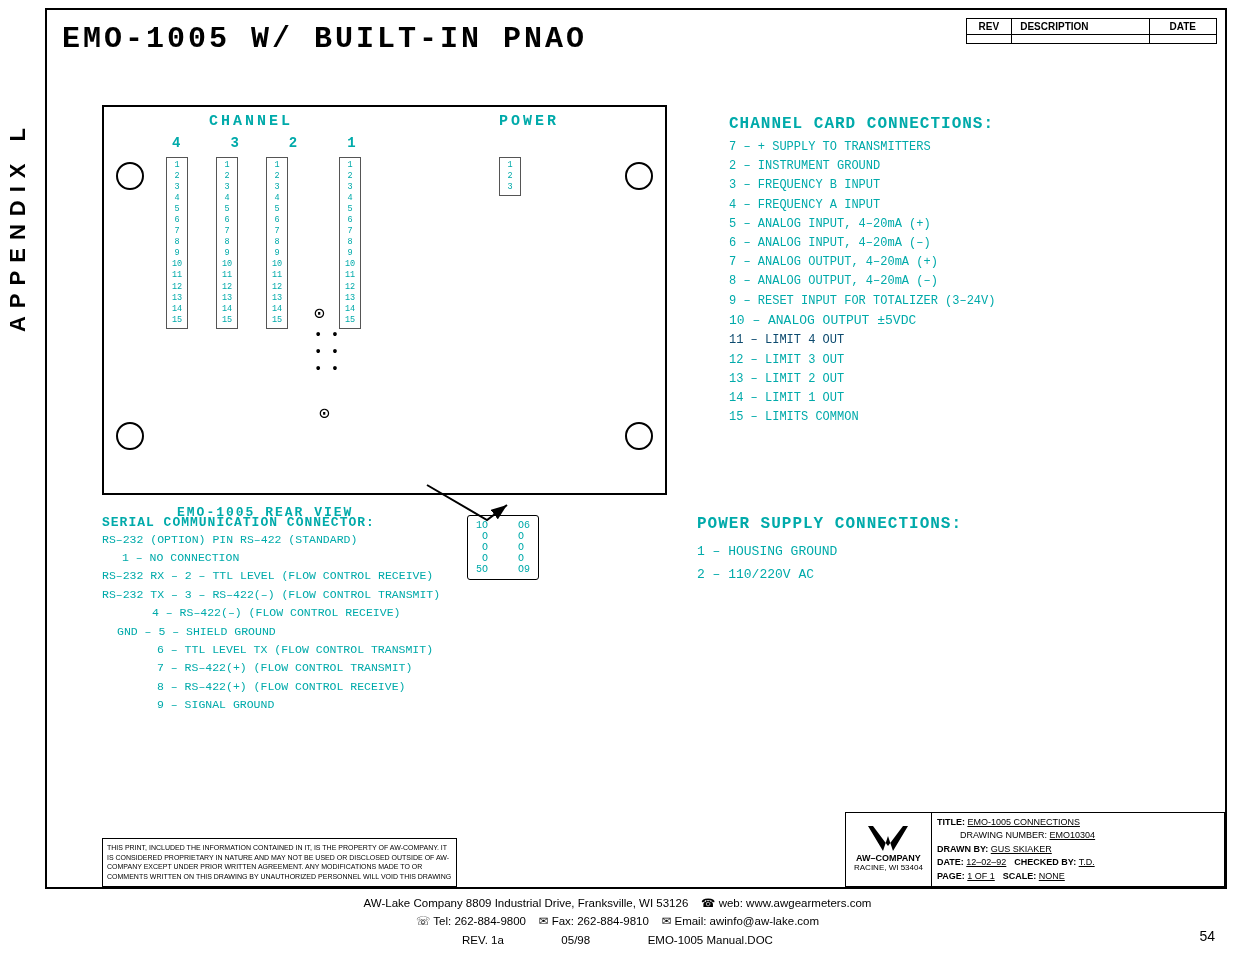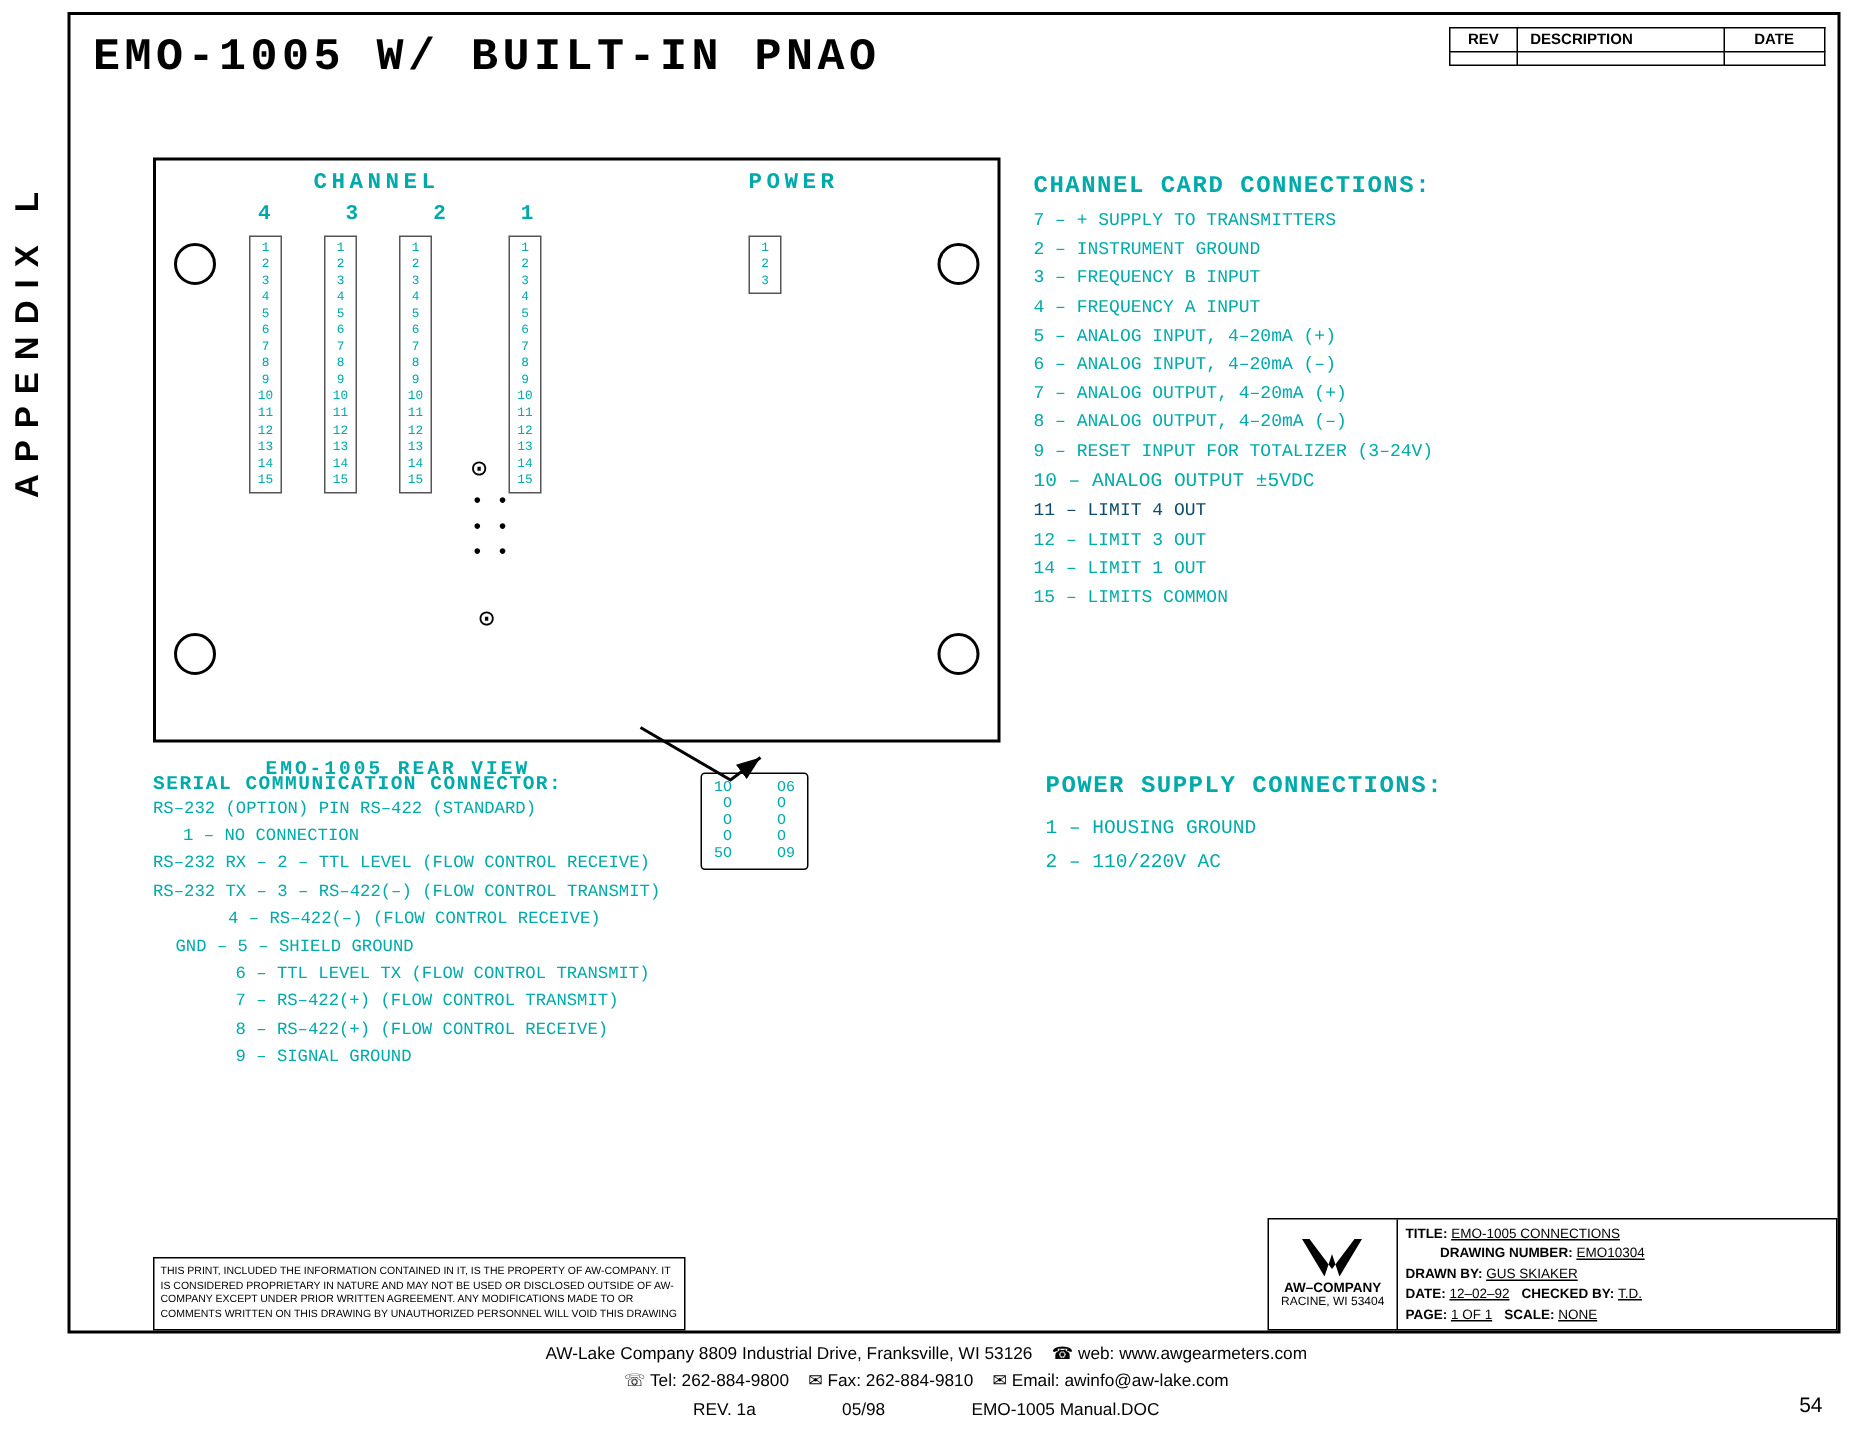--- a/index.html
+++ b/index.html
@@ -272,21 +272,21 @@
     <div>1O&nbsp;&nbsp;&nbsp;&nbsp;&nbsp;O6</div>
     <div>O&nbsp;&nbsp;&nbsp;&nbsp;&nbsp;O</div>
     <div>O&nbsp;&nbsp;&nbsp;&nbsp;&nbsp;O</div>
     <div>O&nbsp;&nbsp;&nbsp;&nbsp;&nbsp;O</div>
     <div>5O&nbsp;&nbsp;&nbsp;&nbsp;&nbsp;O9</div>
   </div>
 
   <div style="
     position: absolute;
     top: 105px;
-    left: 642px;
+    left: 682px;
     right: 10px;
     font-family: 'Courier New', monospace;
   ">
     <div style="
       font-size: 16px;
       font-weight: bold;
       color: #00aaaa;
       letter-spacing: 1px;
       margin-bottom: 5px;
     ">CHANNEL CARD CONNECTIONS:</div>
@@ -296,20 +296,21 @@
     <div style="font-size:12px;color:#00aaaa;line-height:1.6;">3  –  FREQUENCY B INPUT</div>
     <div style="font-size:12px;color:#00aaaa;line-height:1.6;">4  –  FREQUENCY A INPUT</div>
     <div style="font-size:12px;color:#00aaaa;line-height:1.6;">5  –  ANALOG INPUT, 4–20mA (+)</div>
     <div style="font-size:12px;color:#00aaaa;line-height:1.6;">6  –  ANALOG INPUT, 4–20mA (–)</div>
     <div style="font-size:12px;color:#00aaaa;line-height:1.6;">7  –  ANALOG OUTPUT, 4–20mA (+)</div>
     <div style="font-size:12px;color:#00aaaa;line-height:1.6;">8  –  ANALOG OUTPUT, 4–20mA (–)</div>
     <div style="font-size:12px;color:#00aaaa;line-height:1.6;">9  –  RESET INPUT FOR TOTALIZER (3–24V)</div>
     <div style="font-size:13px;color:#00aaaa;line-height:1.6;">10  –  ANALOG OUTPUT ±5VDC</div>
     <div style="font-size:12px;color:#0c4a6e;line-height:1.6;">11  –  LIMIT 4 OUT</div>
     <div style="font-size:12px;color:#00aaaa;line-height:1.6;">12  –  LIMIT 3 OUT</div>
+    <div style="font-size:12px;color:#00aaaa;line-height:1.6;">13  –  LIMIT 2 OUT</div>
     <div style="font-size:12px;color:#00aaaa;line-height:1.6;">14  –  LIMIT 1 OUT</div>
     <div style="font-size:12px;color:#00aaaa;line-height:1.6;">15  –  LIMITS COMMON</div>
   </div>
 
   <div style="
     position: absolute;
     top: 505px;
     left: 650px;
     right: 10px;
     font-family: 'Courier New', monospace;
@@ -395,21 +396,21 @@
         <div style="font-size:9px;font-weight:bold;white-space:nowrap;margin-top:2px;">AW–COMPANY</div>
         <div style="font-size:8px;white-space:nowrap;">RACINE, WI 53404</div>
       </div>
 
       <div style="padding:3px 5px;flex:1;font-size:9px;line-height:1.5;">
         <div>
           <span style="font-weight:bold;">TITLE: </span>
           <span style="text-decoration:underline;">EMO-1005  CONNECTIONS</span>
         </div>
         <div>
-          <span style="font-weight:bold;padding-left:23px;">DRAWING NUMBER: </span>
+          <span style="font-weight:normal;padding-left:23px;">DRAWING NUMBER: </span>
           <span style="text-decoration:underline;">EMO10304</span>
         </div>
         <div>
           <span style="font-weight:bold;">DRAWN BY: </span>
           <span style="text-decoration:underline;">GUS  SKIAKER</span>
         </div>
         <div style="display:flex;gap:8px;">
           <span>
             <span style="font-weight:bold;">DATE: </span>
             <span style="text-decoration:underline;">12–02–92</span>

